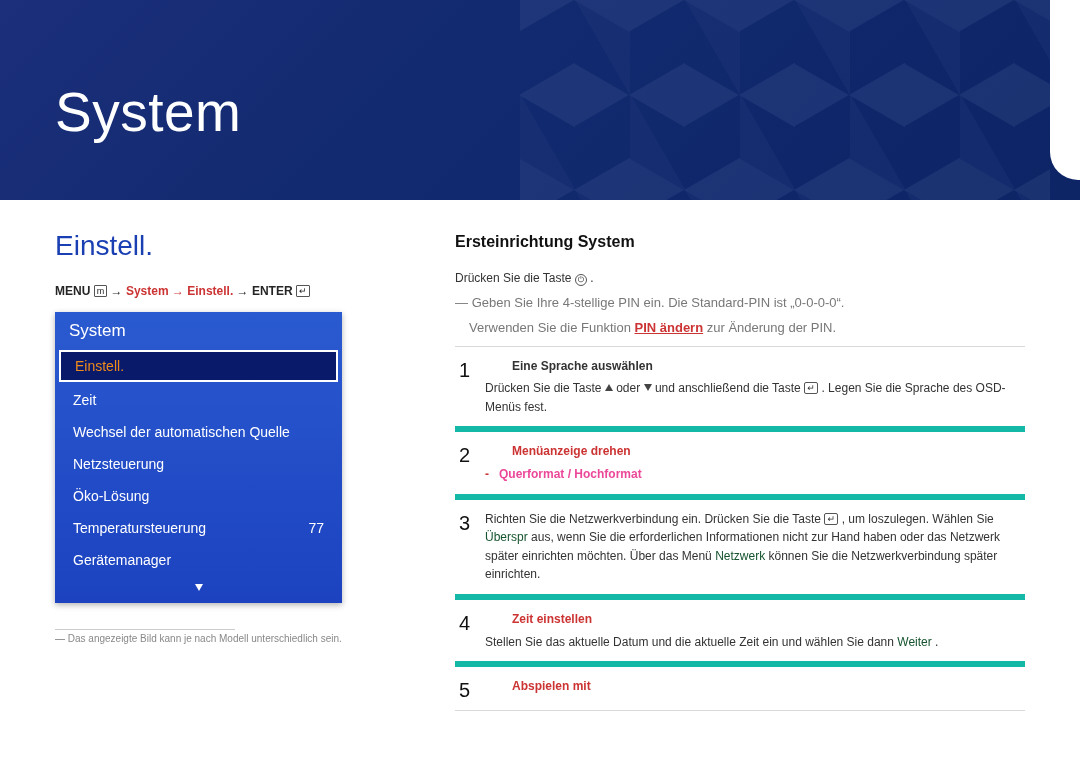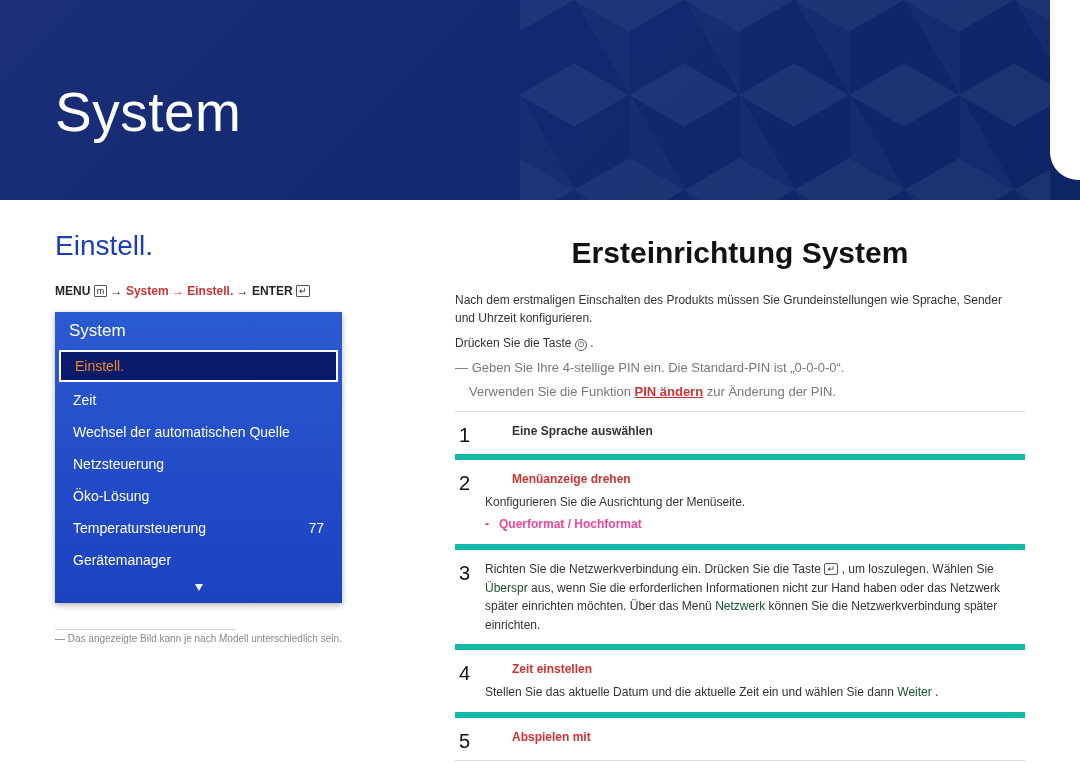--- a/index.html
+++ b/index.html
@@ -125,25 +125,24 @@
     color:#888;
   }
 
   .right {
     flex:1;
     font-size:12px;
     color:#333;
     line-height:1.55;
   }
   .right-title {
-    font-size:30px;
+    font-size:16px;
     font-weight:bold;
     color:#111;
     margin:0 0 14px 0;
-    text-align:center;
   }
   .p { margin:0 0 6px 0; }
   .note-line { color:#787878; font-size:13px; margin:4px 0 2px 0;}
   .note-mark { color:#787878; }
   .note-red { color:#c33; font-weight:bold;text-decoration:underline;}
   ol.steps {
     list-style:none;
     padding:0; margin:8px 0 0 0;
     counter-reset: step;
   }
@@ -252,41 +251,48 @@
     </div>
 
     <hr class="left-hr">
     <div class="footnote-sm">
       <span class="note-mark">― </span><span>Das angezeigte Bild kann je nach Modell unterschiedlich sein.</span>
     </div>
   </div>
 
   <div class="right">
     <h3 class="right-title">Ersteinrichtung System</h3>
-    <p class="p">Nach dem erstmaligen Einschalten des Produkts müssen Sie Grundeinstellungen wie Sprache, Sender und Uhrzeit konfigurieren.</p>
     <p class="p">
       <span>Drücken Sie die Taste </span>
       <span class="power-ico">⏻</span>
       <span>.</span>
     </p>
     <p class="note-line">
       <span class="note-mark">― </span><span>Geben Sie Ihre 4-stellige PIN ein. Die Standard-PIN ist „0-0-0-0“.</span>
     </p>
     <p class="note-line" style="padding-left:14px;">
       <span>Verwenden Sie die Funktion </span><span class="note-red">PIN ändern</span><span> zur Änderung der PIN.</span>
     </p>
 
     <ol class="steps">
       <li>
         <div class="step-head">Eine Sprache auswählen</div>
+        <div>
+          <span>Drücken Sie die Taste </span>
+          <span class="tri up"></span>
+          <span> oder </span>
+          <span class="tri down"></span>
+          <span> und anschließend die Taste </span>
+          <span class="enter-ico">↵</span>
+          <span>. Legen Sie die Sprache des OSD-Menüs fest.</span>
+        </div>
       </li>
 
       <li>
         <div class="step-head red">Menüanzeige drehen</div>
-        <div>Konfigurieren Sie die Ausrichtung der Menüseite.</div>
         <div class="sublist">
           <span class="sub-dash">-</span>&nbsp;&nbsp;
           <span class="sub-val">Querformat / Hochformat</span>
         </div>
       </li>
 
       <li>
         <div>
           <span>Richten Sie die Netzwerkverbindung ein. Drücken Sie die Taste </span>
           <span class="enter-ico">↵</span>

